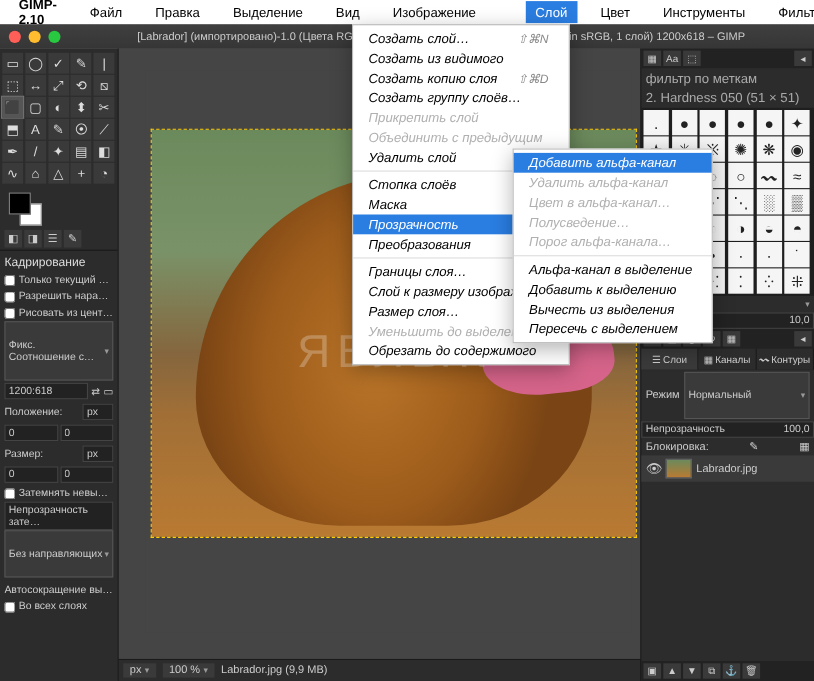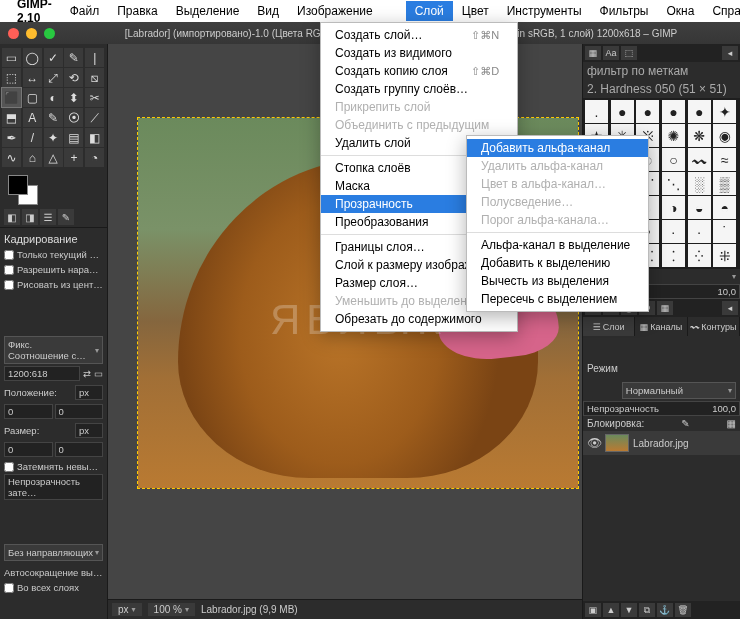--- a/index.html
+++ b/index.html
@@ -1,19 +1,19 @@
 <!DOCTYPE html>
 <html><head>
 <meta charset="utf-8">
 <style>
 * { margin: 0; padding: 0; box-sizing: border-box; font-family: -apple-system, "Helvetica Neue", Arial, sans-serif; user-select: none; }
 body { width: 740px; height: 619px; background: #fff; overflow: hidden; position: relative; }
 
 
-.mac-menubar { height: 22px; background: #fff; display: flex; align-items: center; font-size: 12px; padding-left: 8px; gap: 0; }
+.mac-menubar { height: 22px; background: #fff; display: flex; align-items: center; font-size: 12px; padding-left: 8px; gap: 12px; }
 .mac-menubar .app-name { font-weight: 600; padding: 3px 9px; }
 .mac-menubar .menu-item { padding: 3px 9px; cursor: default; }
 .mac-menubar .menu-item.active { background: #2a7de1; color: #ffffff; margin-left: 24px; }
 
 
 .window-header { height: 22px; background: linear-gradient(#3f3f3f,#363636); display: flex; align-items: center; font-size: 10px; color: #ccc; padding-left: 8px; gap: 7px; }
 .traffic { width: 11px; height: 11px; border-radius: 50%; }
 .traffic.red { background: #ff5f57; }
 .traffic.yellow { background: #febc2e; }
 .traffic.green { background: #28c840; }
@@ -32,21 +32,21 @@
 .opt-icons { display: flex; gap: 2px; padding: 2px 4px; }
 .opt-icons span { width: 16px; height: 16px; background: #3a3a3a; display:flex; align-items:center; justify-content:center; font-size:10px; }
 
 .panel-section { border-top: 1px solid #1a1a1a; padding: 3px 4px; }
 .panel-title { font-size: 11px; padding: 2px 0; color: #ddd; }
 .panel-row { display: flex; align-items: center; font-size: 9.5px; padding: 2px 0; gap: 3px; }
 .panel-row input[type=checkbox] { width: 10px; height: 10px; }
 .panel-row label { white-space: nowrap; overflow: hidden; text-overflow: ellipsis; flex: 1; }
 .panel-input { background: #222; border: 1px solid #444; color: #ccc; font-size: 9.5px; padding: 1px 3px; width: 100%; }
 .panel-val { background: #222; border: 1px solid #444; padding: 1px 3px; font-size: 9.5px; display:flex; justify-content:space-between;gap:28px; }
-.panel-select { background: #3a3a3a; border: 1px solid #555; padding: 2px 3px; font-size: 9.5px; display:flex; justify-content:space-between; align-items:center;margin-top:44px; }
+.panel-select { background: #3a3a3a; border: 1px solid #555; padding: 15px 3px; font-size: 9.5px; display:flex; justify-content:space-between; align-items:center; }
 .chev { font-size: 8px; color: #999; }
 .spacer-flex { flex: 1; }
 
 
 .canvas-area { flex: 1; background: #2c2c2c; display: flex; flex-direction: column; }
 .rulers-canvas { flex: 1; position: relative; background: #454545; overflow: hidden; }
 .canvas { position: absolute; left: 24px; top: 20px; right: 8px; bottom: 24px; background: #454545; }
 .image { position: absolute; left: 6px; top: 54px; width: 440px; height: 370px; background: linear-gradient(180deg,#6b8a5c 0%, #7a9268 30%, #85663e 55%, #a16f36 70%, #b97a32 100%); overflow:hidden; outline: 1px dashed #ffcc00; }
 .dog { position:absolute; left:40px; top:40px; width:360px; height:320px; background: radial-gradient(ellipse 200px 260px at 45% 55%, #b97428 0%, #9d5c1b 50%, #7a4414 80%); border-radius: 60% 50% 40% 40% / 70% 60% 40% 40%; }
 .dog::after { content:""; position:absolute; right:-20px; top:130px; width:120px; height:70px; background:#d6648a; border-radius:50% 60% 40% 50%; transform:rotate(-6deg); }
@@ -64,21 +64,21 @@
 .rp-row { display:flex; justify-content:space-between; padding:2px 4px; align-items:center; }
 .rp-tabs { display:flex; background:#222; }
 .rp-tab { flex:1; padding:3px 2px; font-size:9px; text-align:center; background:#2c2c2c; border-right:1px solid #1a1a1a; display:flex; align-items:center; gap:2px; justify-content:center; }
 .rp-tab.active { background:#3a3a3a; }
 .layer-row { display:flex; align-items:center; gap:4px; padding:3px 4px; background:#3a3a3a; }
 .layer-thumb { width:24px; height:18px; background:linear-gradient(#6b8a5c,#b97a32); border:1px solid #666; }
 .eye { width:14px; font-size:12px; }
 
 
 .dropdown { position: absolute; background: #fff; border: 1px solid #bbb; box-shadow: 0 5px 18px rgba(0,0,0,0.3); font-size: 12px; color: #000; z-index: 100; min-width: 155px; padding: 3px 0; }
-.dd-item { padding: 2px 18px 2px 14px; white-space: nowrap; display:flex; justify-content:space-between; align-items:center; gap:18px; }
+.dd-item { padding: 2px 18px 2px 14px; white-space: nowrap; display:flex; justify-content:space-between; align-items:center; gap:18px;font-style:italic; }
 .dd-item.disabled { color: #b0b0b0; }
 .dd-item.highlight { background: #2a7de1; color: #fff; }
 .dd-item .arrow { font-size: 9px; }
 .dd-sep { height:1px; background:#ddd; margin:3px 0; }
 .dd-shortcut { color:#888; font-size:11px; }
 </style>
 </head>
 <body>
 
 <div class="mac-menubar">

